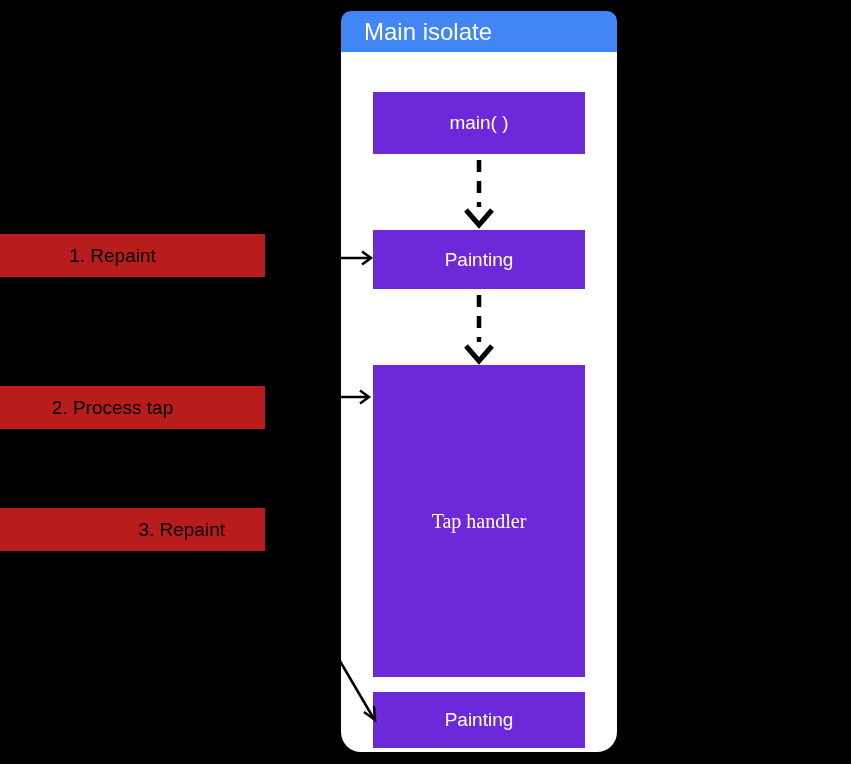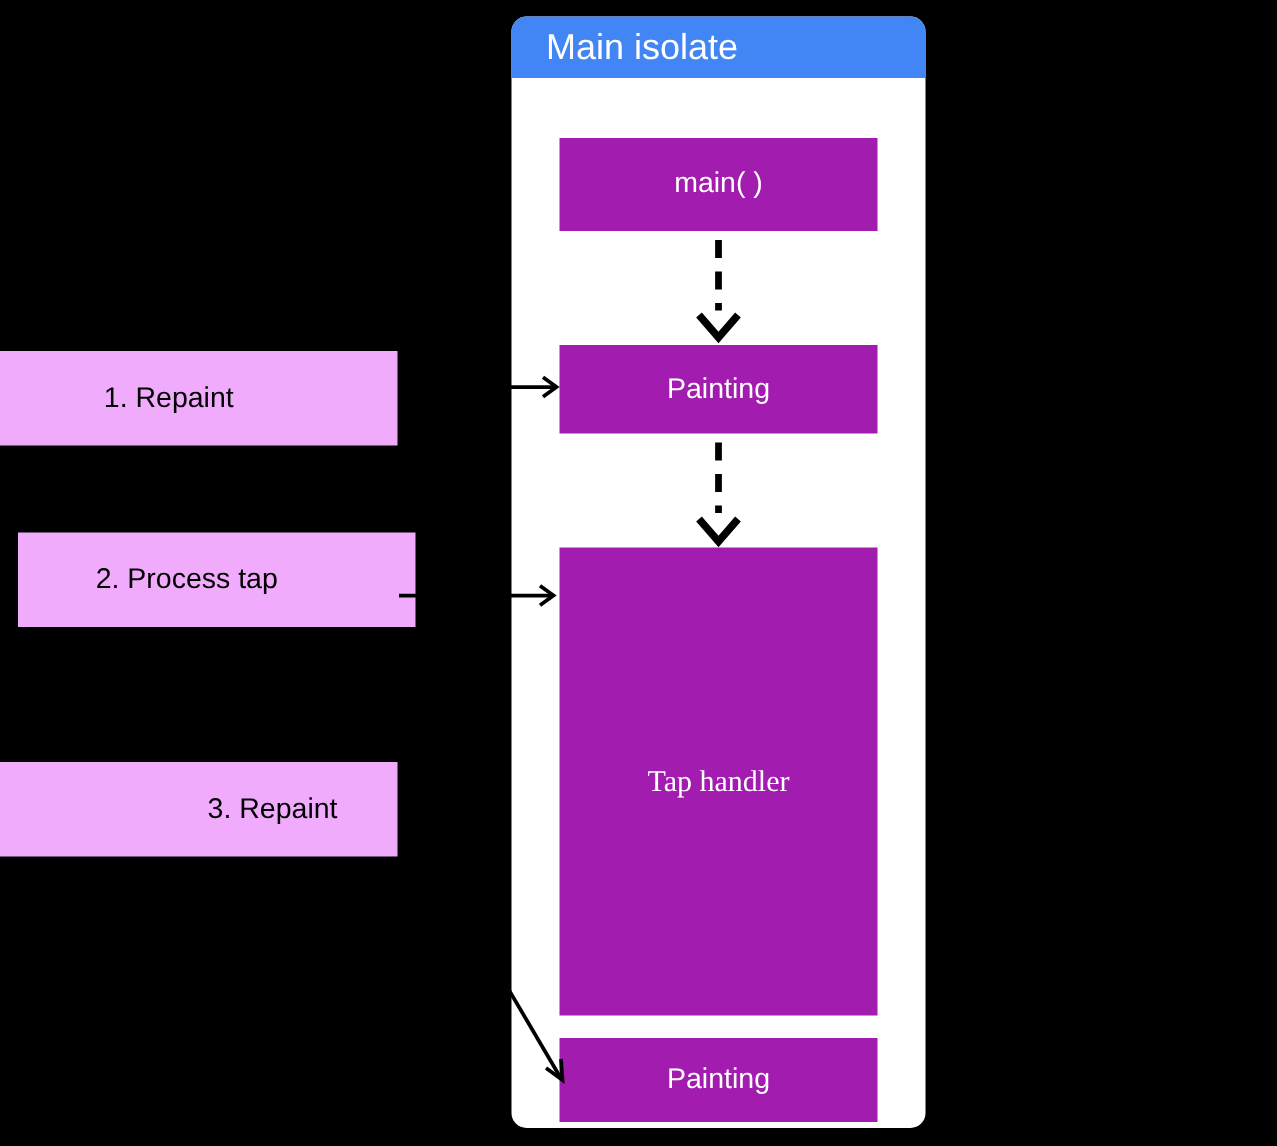--- a/index.html
+++ b/index.html
@@ -15,21 +15,21 @@
     left: 0; top: 0;
     width: 851px; height: 764px;
     background: #000000;
   }
   
   .panel {
     position: absolute;
     left: 341px; top: 11px;
     width: 276px; height: 741px;
     background: #ffffff;
-    border-radius: 10px;
+    border-radius: 20px;
   }
   .panel-header {
     position: absolute;
     left: 0; top: 0;
     width: 100%; height: 41px;
     background: #4285F4;
     border-radius: 10px 10px 0 0;
     display: flex;
     align-items: center;
     padding-left: 23px;
@@ -37,46 +37,46 @@
   .panel-title {
     color: #ffffff;
     font-size: 24px;
     line-height: 1;
   }
   
   .node {
     position: absolute;
     left: 32px;
     width: 212px;
-    background: #a21caf;
+    background: #6d28d9;
     color: #ffffff;
     display: flex;
     align-items: center;
     justify-content: center;
     font-size: 19px;
   }
   .node-main        { top: 81px;  height: 62px; }
   .node-painting-1  { top: 219px; height: 59px; }
   .node-tap-handler { top: 354px; height: 312px; font-size: 20px; font-family: Liberation Serif, serif; }
   .node-painting-2  { top: 681px; height: 56px; }
   
   .step {
     position: absolute;
     left: 0;
-    width: 265px; height: 63px;
-    background: #f0abfc;
+    width: 265px; height: 43px;
+    background: #b91c1c;
     color: #000000;
     display: flex;
     align-items: center;
     justify-content: center;
     padding-right: 40px;
     font-size: 19px;
   }
   .step-1 { top: 234px; }
-  .step-2 { top: 355px; margin-left: 12px; }
+  .step-2 { top: 386px; }
   .step-3 { top: 508px; justify-content: flex-end; }
   
   .arrows {
     position: absolute;
     left: 0; top: 0;
     width: 851px; height: 764px;
     z-index: 10;
     pointer-events: none;
   }
 </style>

